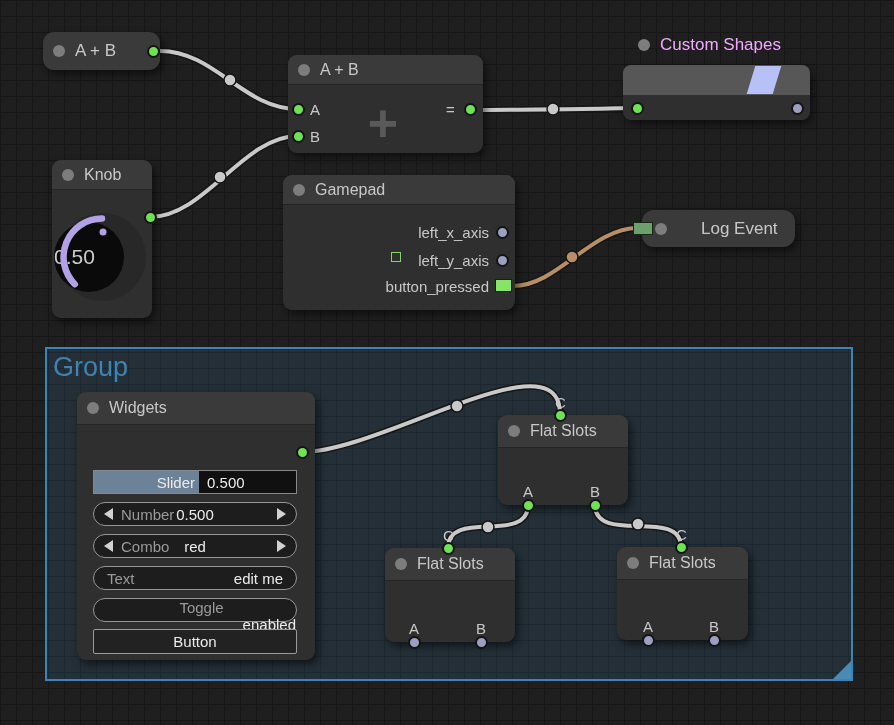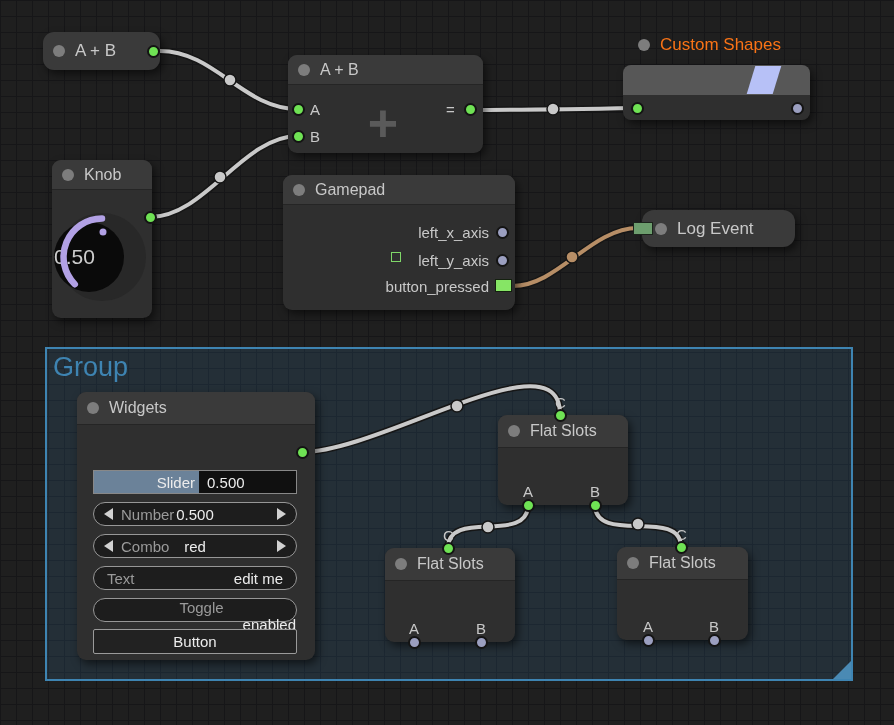--- a/index.html
+++ b/index.html
@@ -127,21 +127,21 @@
   <span class="slot slot-green" style="left:4px;top:48px;"></span>
   <span class="slot-label" style="left:22px;top:46px;">A</span>
   <span class="slot slot-green" style="left:4px;top:75px;"></span>
   <span class="slot-label" style="left:22px;top:73px;">B</span>
   <span class="slot-label" style="left:158px;top:46px;">=</span>
   <span class="slot slot-green" style="left:176px;top:48px;"></span>
   <div class="plus" style="position:absolute;left:60px;top:42px;width:70px;text-align:center;">+</div>
 </div>
 
 <div class="node" style="left:623px;top:65px;width:187px;height:55px;background:transparent;">
-  <div style="position:absolute;left:5px;top:-30px;display:flex;align-items:center;color:#f97316;font-size:17px;white-space:nowrap;">
+  <div style="position:absolute;left:5px;top:-30px;display:flex;align-items:center;color:#f0abfc;font-size:17px;white-space:nowrap;">
     <span class="tdot"></span>
     <span>Custom Shapes</span>
   </div>
   <div style="position:absolute;left:0;top:0;width:187px;height:30px;background:#575757;border-radius:8px 8px 0 0;overflow:hidden;">
     <div style="position:absolute;left:128px;top:1px;width:26px;height:28px;background:#b7c1f7;transform:skewX(-17deg);"></div>
   </div>
   <div style="position:absolute;left:0;top:30px;width:187px;height:25px;background:#2f2f2f;border-radius:0 0 8px 8px;"></div>
   <span class="slot slot-green" style="left:8px;top:37px;"></span>
   <span class="slot slot-gray" style="left:168px;top:37px;"></span>
 </div>
@@ -169,21 +169,21 @@
   </div>
   <span class="slot-label" style="right:26px;top:49px;">left_x_axis</span>
   <span class="slot slot-gray" style="left:213px;top:51px;"></span>
   <span style="position:absolute;left:108px;top:77px;width:10px;height:10px;border:1.5px solid #7fd768;box-sizing:border-box;"></span>
   <span class="slot-label" style="right:26px;top:77px;">left_y_axis</span>
   <span class="slot slot-gray" style="left:213px;top:79px;"></span>
   <span class="slot-label" style="right:26px;top:103px;">button_pressed</span>
   <span style="position:absolute;left:212px;top:104px;width:17px;height:13px;background:#86e565;border:1px solid #14210f;box-sizing:border-box;"></span>
 </div>
 
-<div class="node collapsed" style="left:642px;top:210px;width:153px;height:37px;border-radius:12px;">
+<div class="node collapsed" style="left:642px;top:210px;width:153px;height:37px;border-radius:12px;gap:24px;">
   <span style="position:absolute;left:-9px;top:12px;width:20px;height:13px;background:#6d9e6e;border:1px solid #1c241c;box-sizing:border-box;"></span>
   <span class="tdot" style="margin-left:13px;"></span>
   <span>Log Event</span>
 </div>
 
 <div class="node" style="left:77px;top:392px;width:238px;height:268px;">
   <div class="ntitle" style="height:33px;">
     <span class="tdot"></span>
     <span>Widgets</span>
   </div>

